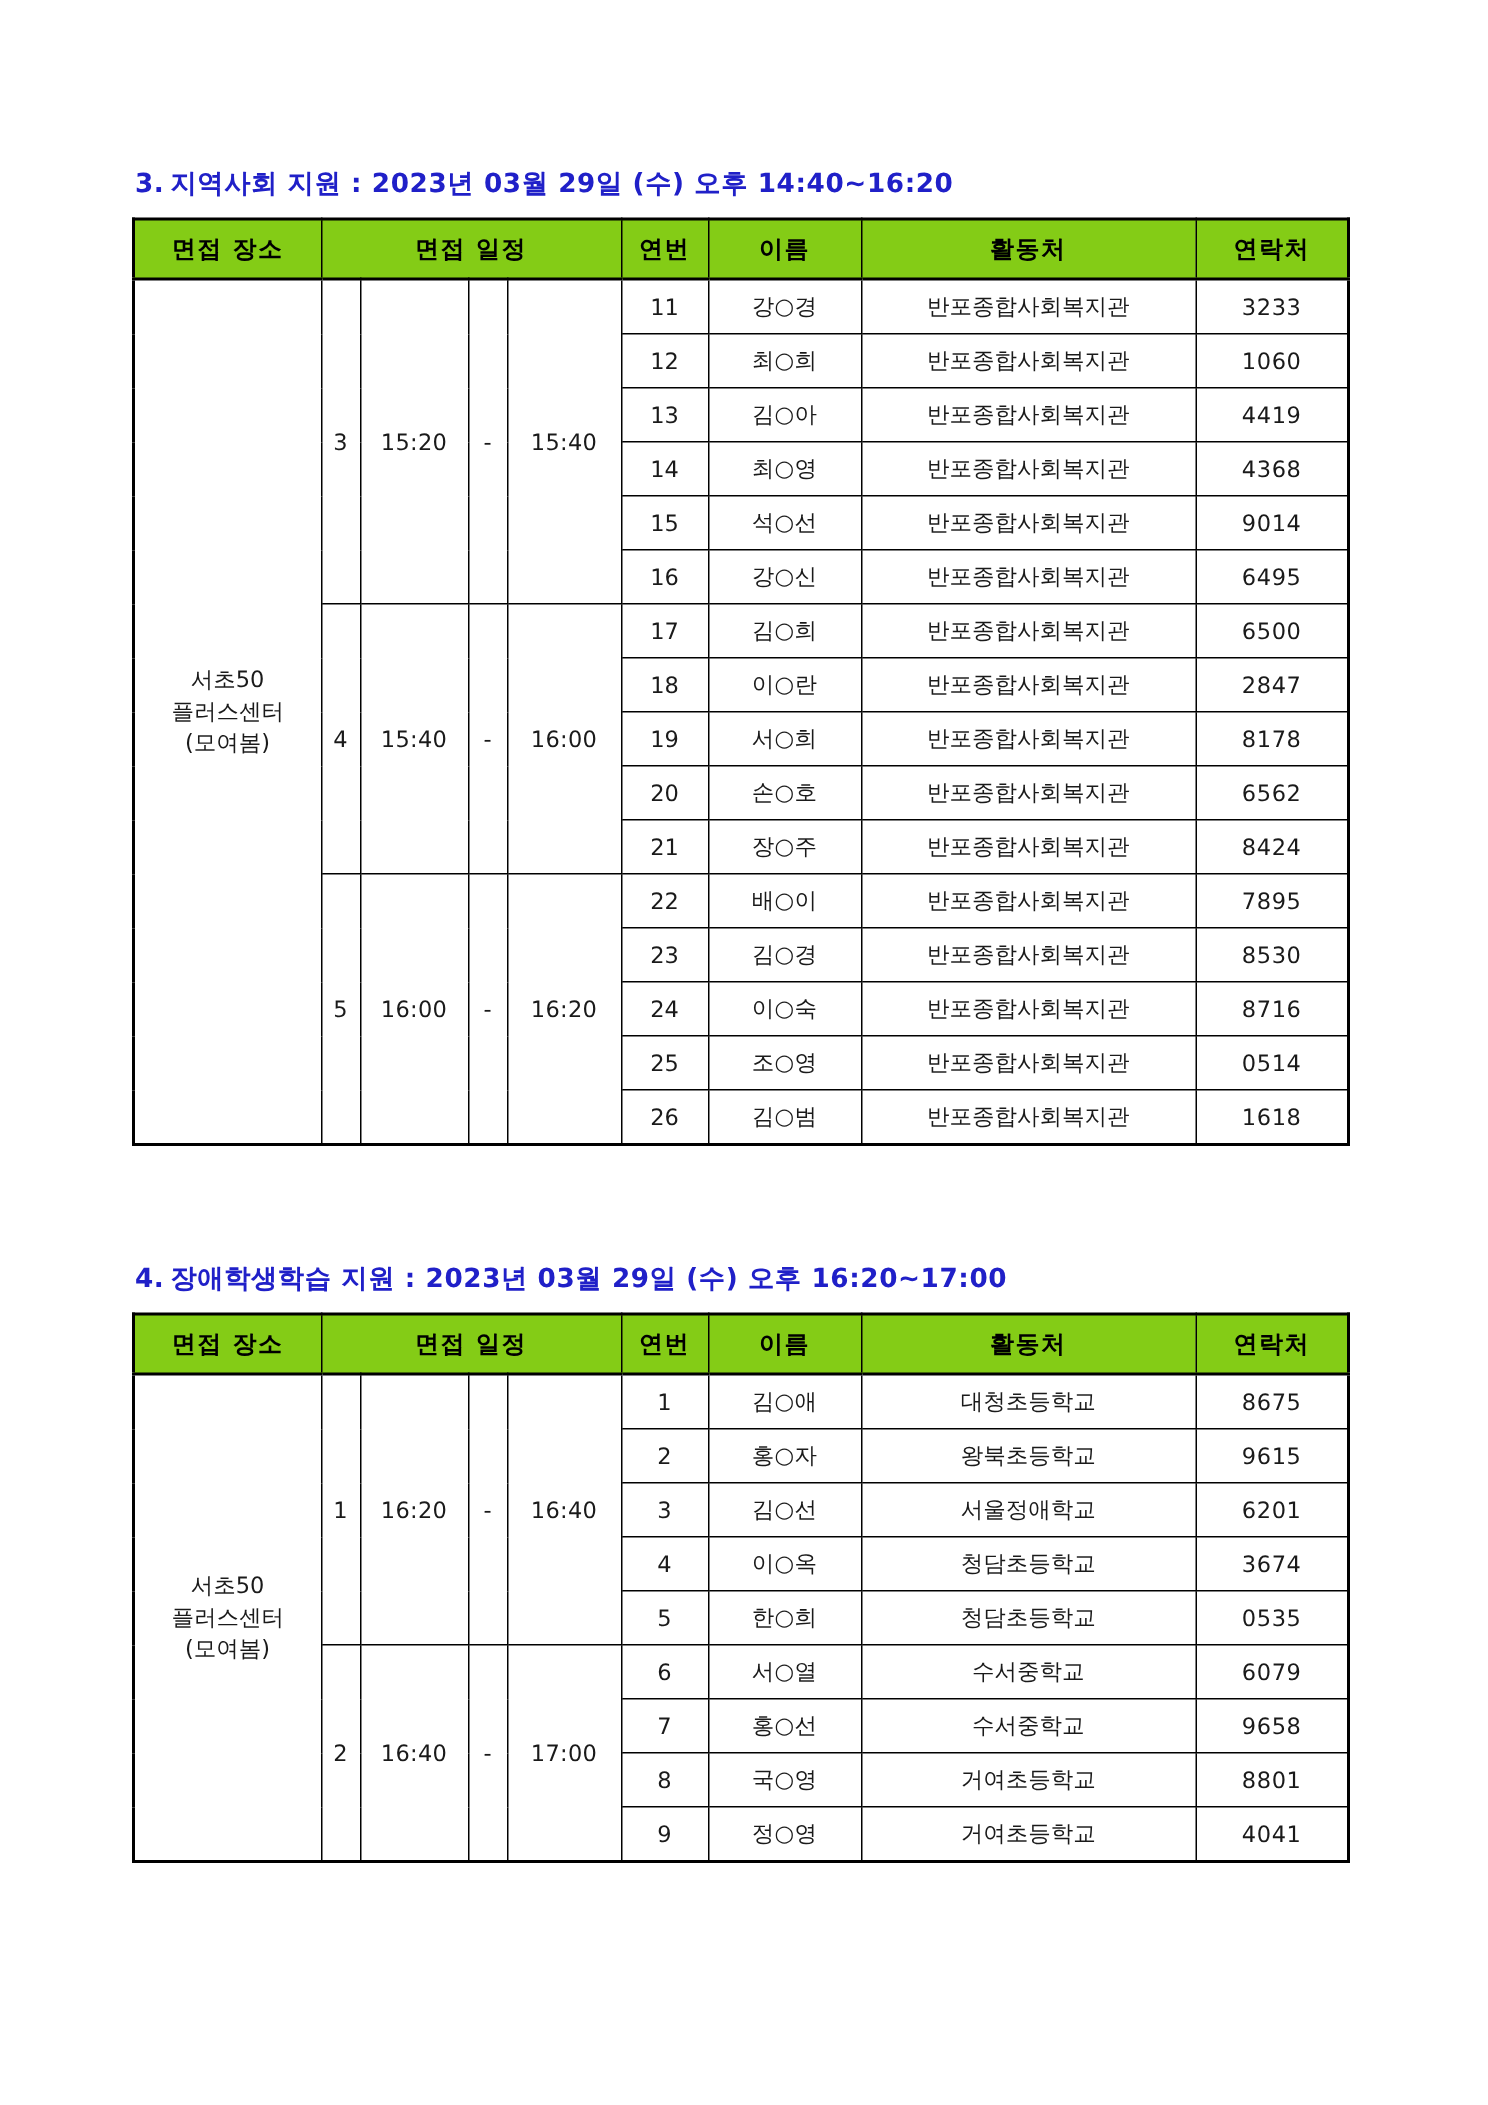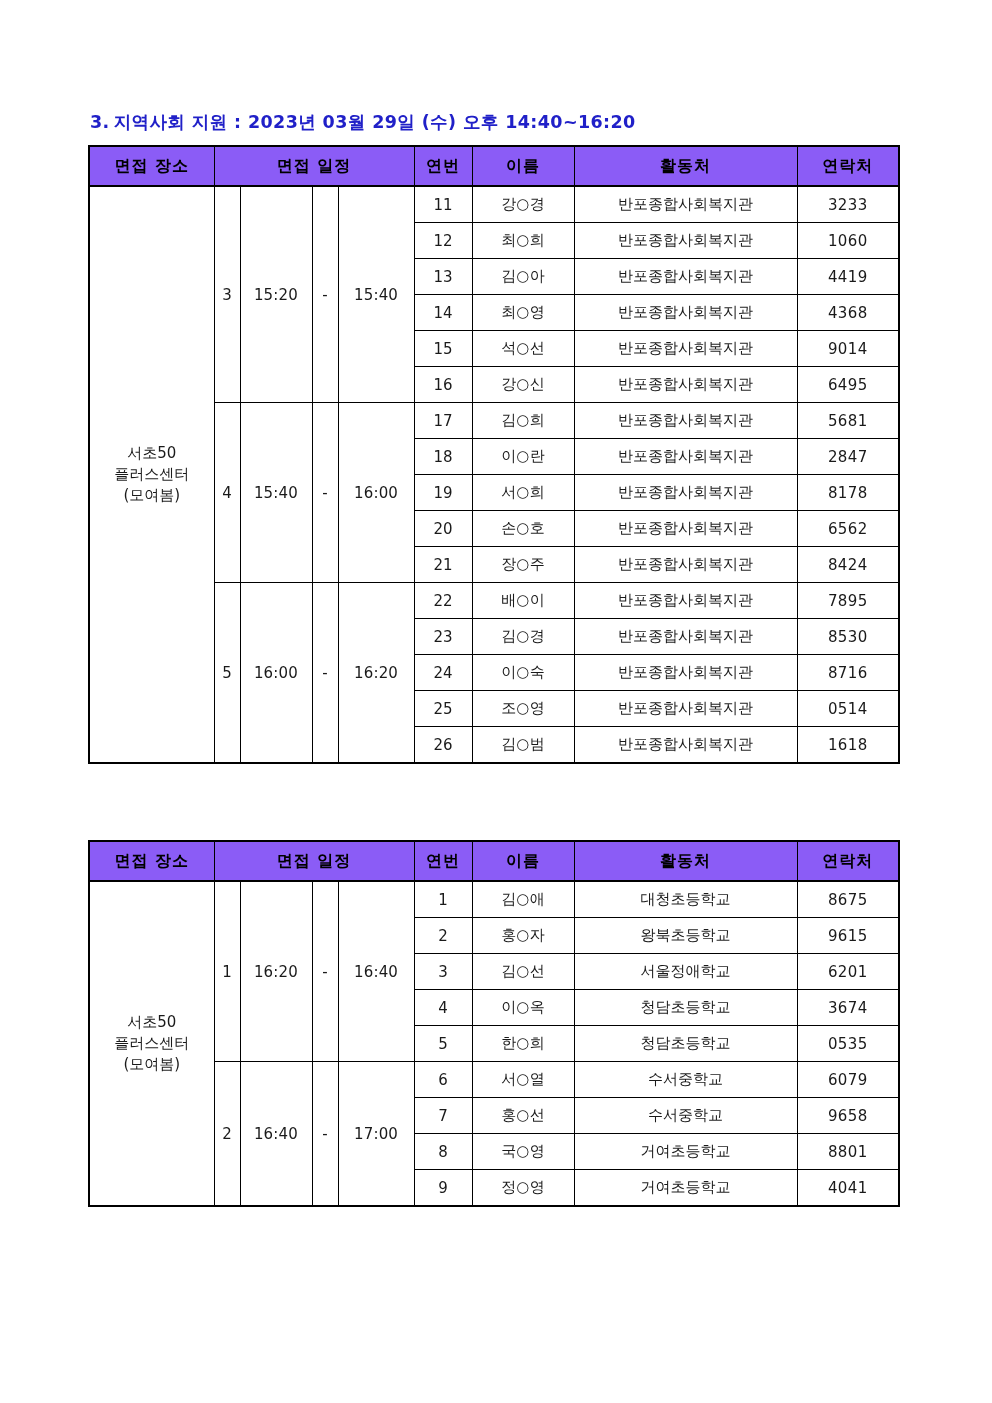--- a/index.html
+++ b/index.html
@@ -51,21 +51,21 @@
     border: 1px solid #000000;
     padding: 0;
     text-align: center;
     vertical-align: middle;
     font-weight: normal;
     font-size: 15px;
     color: #1a1a1a;
     font-family: "DejaVu Sans", "Liberation Sans", sans-serif;
   }
   table.sched thead th {
-    background: #8b5cf6;
+    background: #84cc16;
     font-weight: bold;
     font-size: 16px;
     height: 38px;
     color: #000000;
     letter-spacing: 1px;
     border-bottom: 2.5px solid #000000;
   }
   tbody td { height: 35px; }
 
   
@@ -166,21 +166,21 @@
             <td class="tel-cell">6495</td>
           </tr>
           <tr>
             <td class="slot-cell" rowspan="5">4</td>
             <td class="time-cell" rowspan="5">15:40</td>
             <td class="dash-cell" rowspan="5">-</td>
             <td class="time-cell" rowspan="5">16:00</td>
             <td class="no-cell">17</td>
             <td class="name-cell">김○희</td>
             <td class="org-cell">반포종합사회복지관</td>
-            <td class="tel-cell">5681</td>
+            <td class="tel-cell">6500</td>
           </tr>
           <tr>
             <td class="no-cell">18</td>
             <td class="name-cell">이○란</td>
             <td class="org-cell">반포종합사회복지관</td>
             <td class="tel-cell">2847</td>
           </tr>
           <tr>
             <td class="no-cell">19</td>
             <td class="name-cell">서○희</td>
@@ -231,20 +231,23 @@
             <td class="no-cell">26</td>
             <td class="name-cell">김○범</td>
             <td class="org-cell">반포종합사회복지관</td>
             <td class="tel-cell">1618</td>
           </tr>
         </tbody>
     </table>
   </div>
 
   <div class="section section-2">
+    <div class="section-heading">
+      <span class="hd-num">4.</span><span>장애학생학습 지원 : 2023년 03월 29일 (수) 오후 16:20~17:00</span>
+    </div>
     <table class="sched">
       <colgroup>
         <col class="c-venue">
           <col class="c-slot">
           <col class="c-start">
           <col class="c-dash">
           <col class="c-end">
         <col class="c-no">
           <col class="c-name">
           <col class="c-org">

